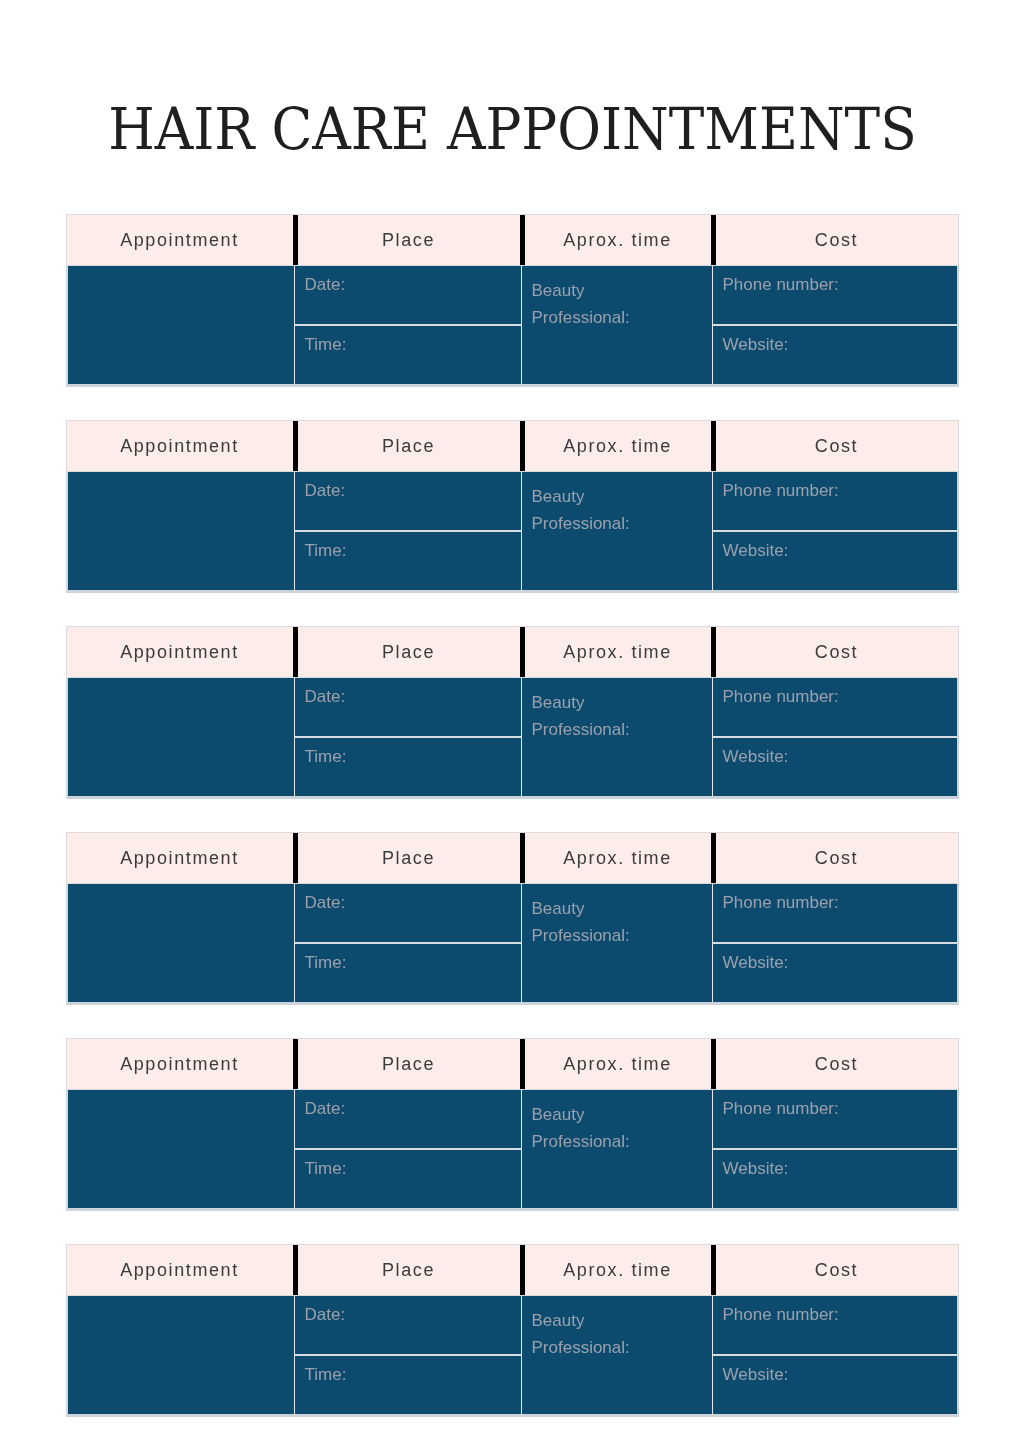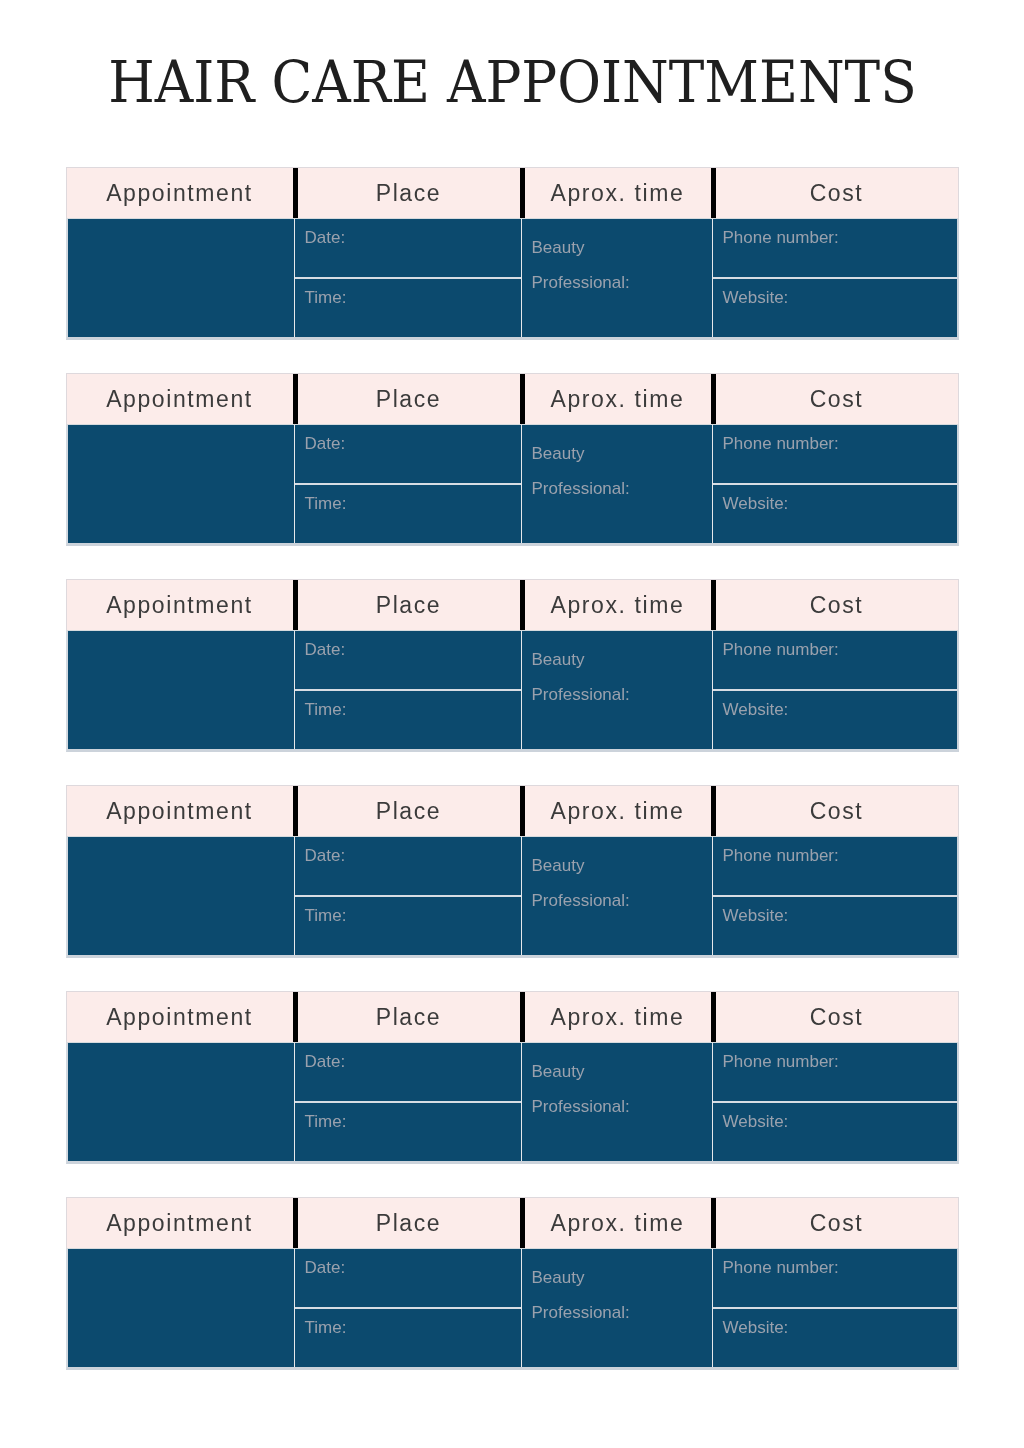--- a/index.html
+++ b/index.html
@@ -6,21 +6,21 @@
   body {
     width: 1024px;
     height: 1448px;
     background: #ffffff;
     font-family: "Liberation Sans", sans-serif;
     -webkit-font-smoothing: antialiased;
   }
   .page {
     width: 893px;
     margin: 0 auto;
-    padding-top: 44px;
+    padding-top: 91px;
   }
   h1.title {
     margin: 0 0 47px 0;
     font-family: "DejaVu Serif", "Liberation Serif", serif;
     font-size: 58px;
     font-weight: 500;
     line-height: 76px;
     color: #1f1f1f;
     text-align: center;
     white-space: nowrap;
@@ -39,21 +39,21 @@
     height: 52px;
     box-sizing: border-box;
     background: #fcecea;
     border: 1px solid #ded9dd;
     border-bottom: 1px solid #d6dadd;
   }
   .hcell {
     display: flex;
     align-items: center;
     justify-content: center;
-    font-size: 23px;
+    font-size: 18px;
     letter-spacing: 1.6px;
     color: #3b3b3b;
   }
   .hcell + .hcell { border-left: 5px solid #000000; }
 
   
   .tbody {
     display: grid;
     grid-template-columns: 226px 227px 191px auto;
     height: 121px;
@@ -69,21 +69,21 @@
   .sub { flex: 1 1 0; box-sizing: border-box; }
   .sub.first { border-bottom: 2px solid #d8dde4; }
   .lbl {
     display: block;
     padding: 9px 0 0 10px;
     font-size: 17px;
     color: #9aa1ad;
   }
   .cell.c3 .lbl {
     width: 118px;
-    line-height: 35px;
+    line-height: 27px;
     padding-top: 11px;
   }
 </style>
 </head>
 <body>
 
 <div class="page">
   <h1 class="title"><span class="squeeze">HAIR CARE APPOINTMENTS</span></h1>
 
   <div id="blocks">

